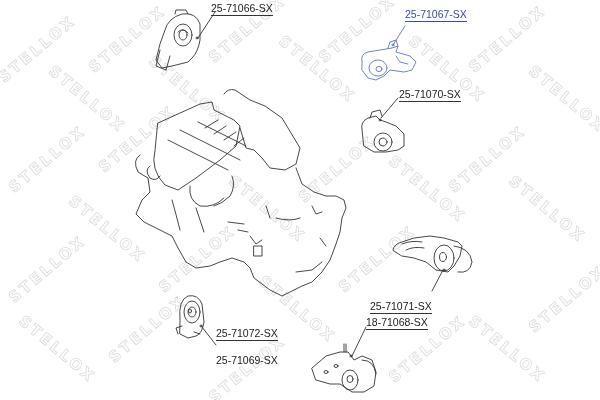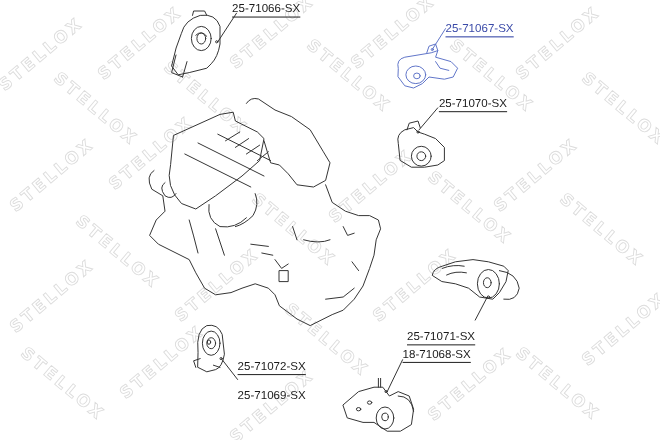--- a/index.html
+++ b/index.html
@@ -143,19 +143,19 @@
         <ellipse cx="326" cy="372" rx="2" ry="1.5"></ellipse>
         <ellipse cx="336" cy="366" rx="2" ry="1.5"></ellipse>
         <path d="M362,360 Q374,360 376,374"></path>
         <circle cx="351" cy="356" r="1"></circle>
         <line x1="352" y1="356" x2="366" y2="327"></line>
       </g>
     </g>
   </svg>
 
   <span class="label" style="left:211px;top:2px">25-71066-SX</span>
-  <span class="label highlight" style="left:405px;top:20px">25-71067-SX</span>
+  <span class="label highlight" style="left:405px;top:8px">25-71067-SX</span>
   <span class="label" style="left:399px;top:88px">25-71070-SX</span>
   <span class="label" style="left:370px;top:300px">25-71071-SX</span>
   <span class="label" style="left:216px;top:327px">25-71072-SX</span>
   <span class="label plain" style="left:216px;top:354px">25-71069-SX</span>
   <span class="label" style="left:366px;top:316px">18-71068-SX</span>
 </div>
 
 </body></html>

